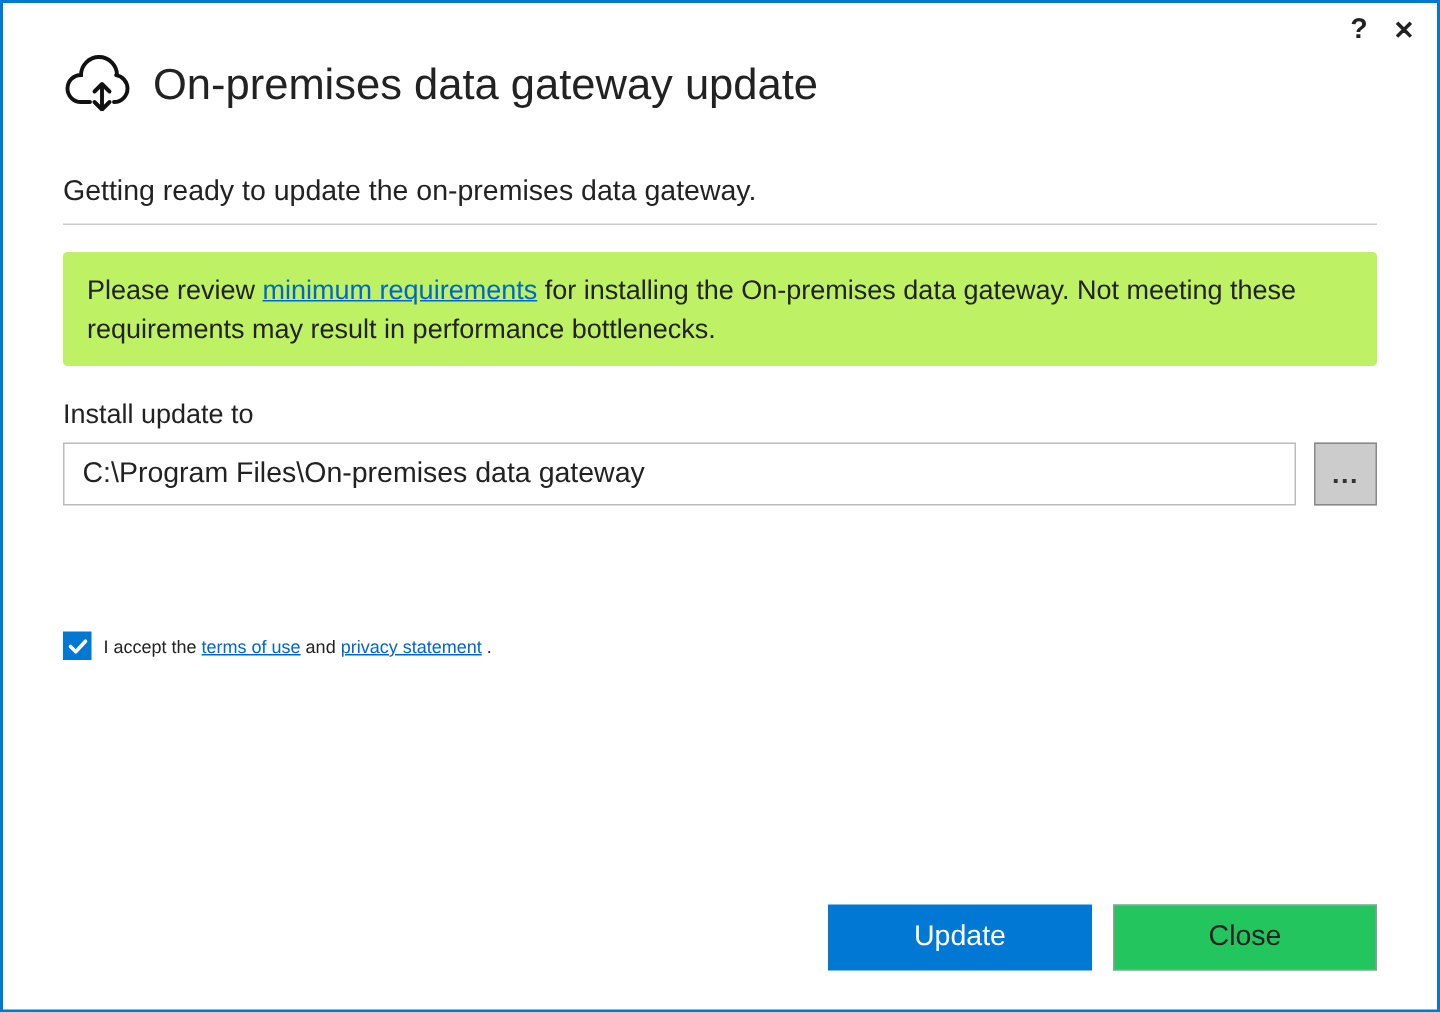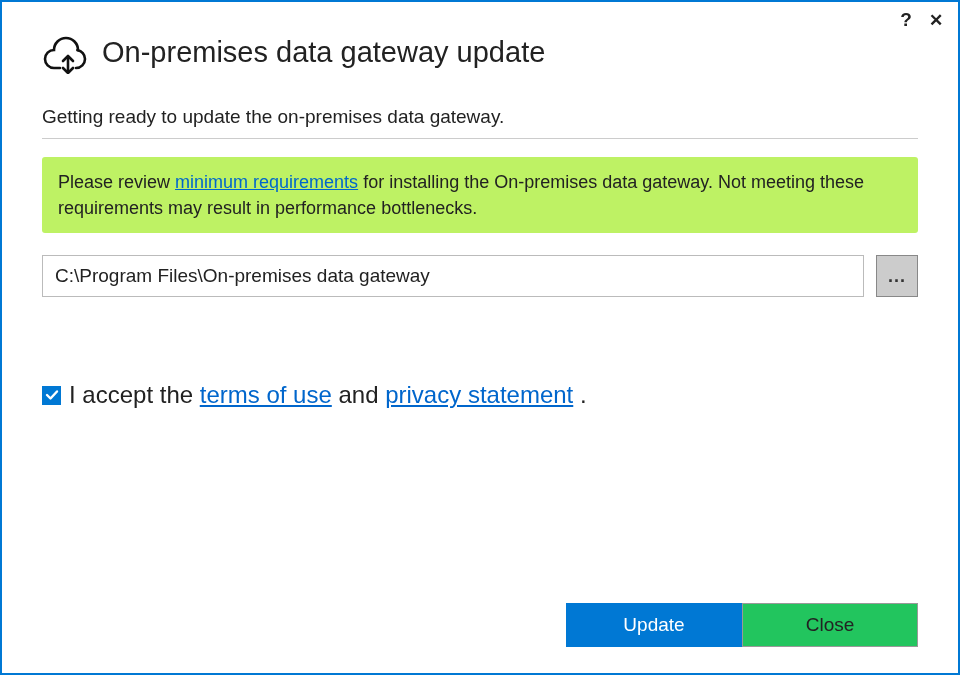--- a/index.html
+++ b/index.html
@@ -26,23 +26,23 @@
     cursor: pointer;
   }
   .content {
     padding: 6px 40px 0 40px;
     flex: 1;
     display: flex;
     flex-direction: column;
   }
   .header {
     display: flex;
-    align-items: flex-start;
+    align-items: center;
     gap: 14px;
-    margin-bottom: 28px;
+    margin-bottom: 38px;
   }
   .header h1 {
     font-weight: 400;
     font-size: 29px;
     color: #222;
   }
   .subhead {
     font-size: 19px;
     color: #222;
     margin-bottom: 10px;
@@ -95,36 +95,37 @@
     cursor: pointer;
     letter-spacing: 1px;
     color: #333;
     display:flex;align-items:center;justify-content:center;
   }
   .accept-row {
     margin-top: 84px;
     display: flex;
     align-items: center;
     gap: 8px;
-    font-size: 24px;
+    font-size: 12px;
     color: #222;
   }
   .checkbox {
     width: 19px;
     height: 19px;
     background: #0078d4;
     display: inline-flex;
     align-items: center;
     justify-content: center;
     cursor: pointer;
     flex-shrink: 0;
   }
   .footer {
     display: flex;
     justify-content: flex-end;
+    gap: 14px;
     padding: 0 40px 26px 40px;
   }
   .btn {
     width: 176px;
     height: 44px;
     font-size: 19px;
     font-family: inherit;
     border: none;
     cursor: pointer;
   }
@@ -169,20 +170,21 @@
 
     <div class="subhead">Getting ready to update the on-premises data gateway.</div>
     <hr class="divider">
 
     <div class="info-box">
       <span>Please review </span>
       <a>minimum requirements</a>
       <span> for installing the On-premises data gateway. Not meeting these requirements may result in performance bottlenecks.</span>
     </div>
 
+    <div class="field-label">Install update to</div>
     <div class="path-row">
       <input class="path-input" type="text" value="C:\Program Files\On-premises data gateway" style="">
       <button class="browse-btn">
         <span>...</span>
       </button>
     </div>
 
     <div class="accept-row">
       <span class="checkbox">
         <svg width="14" height="14" viewBox="0 0 14 14">

